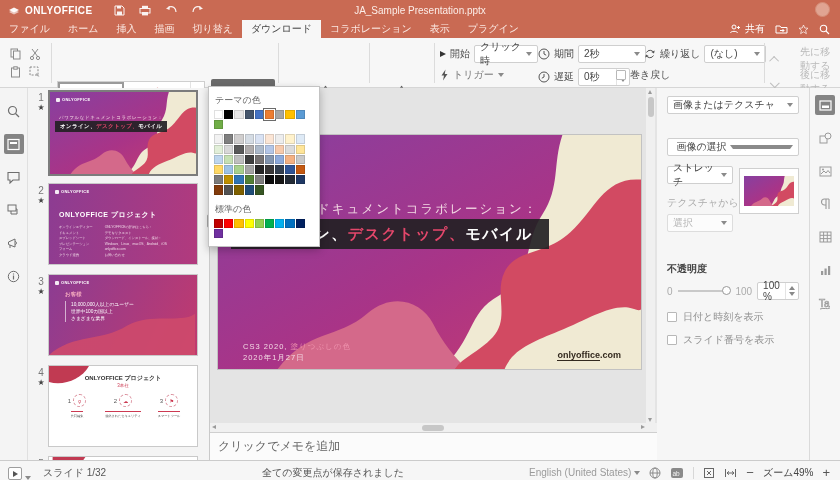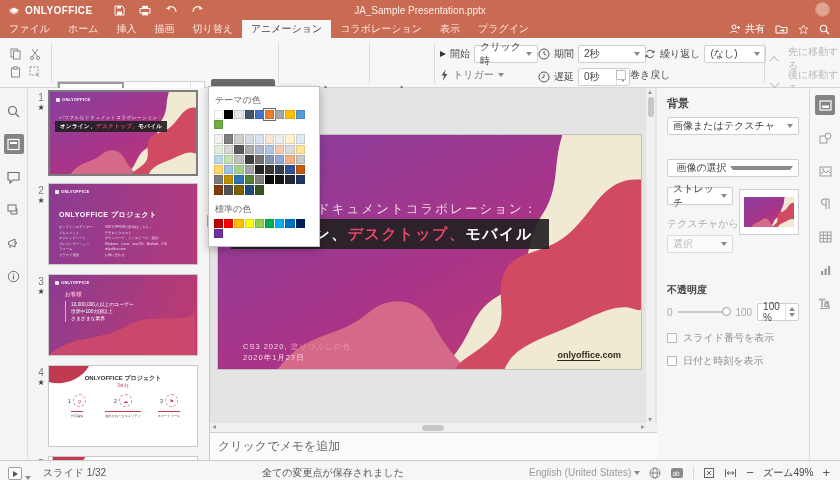--- a/index.html
+++ b/index.html
@@ -31,21 +31,21 @@
   .bigbtn{position:absolute;top:41px;height:45px;display:flex;flex-direction:column;align-items:center;justify-content:center;gap:1px;cursor:pointer;border-radius:2px;color:#444}
   .bigbtn .lbl{font-size:9px;white-space:nowrap}
   .params{left:211px;width:64px;background:#6b6b6b;color:#fff}
   .caret-d{width:0;height:0;border-left:3px solid transparent;border-right:3px solid transparent;border-top:4px solid #8a8a8a}
   .caret-u{width:0;height:0;border-left:3px solid transparent;border-right:3px solid transparent;border-bottom:4px solid #ddd}
   .ctl-row{position:absolute;display:flex;align-items:center;font-size:10px;color:#4a4a4a;gap:4px}
   .selbox{height:18px;background:#fff;border:1px solid #cfcfcf;border-radius:2px;display:flex;align-items:center;justify-content:space-between;padding:0 5px;font-size:10px;color:#444;cursor:pointer}
   .spinbox{height:18px;background:#fff;border:1px solid #cfcfcf;border-radius:2px;display:flex;align-items:center;font-size:10px;color:#444}
   .spin-arrows{margin-left:auto;display:flex;flex-direction:column;gap:2px;padding:0 3px;border-left:1px solid #e4e4e4;height:100%;justify-content:center;cursor:pointer}
   .cb{width:10px;height:10px;border:1px solid #b8b8b8;border-radius:1px;background:#fff;cursor:pointer;flex:none}
-  .movebtn{display:flex;align-items:center;gap:9px;font-size:10px;color:#b9b9b9}
+  .movebtn{display:flex;align-items:center;gap:21px;font-size:10px;color:#b9b9b9}
   .chev{width:7px;height:7px;border-left:1.5px solid #bdbdbd;border-top:1.5px solid #bdbdbd;flex:none}
   .chev.up{transform:rotate(45deg) translateY(2px)}
   .chev.down{transform:rotate(225deg) translateY(-1px)}
   
   .dropdown{position:absolute;left:208px;top:86px;width:112px;background:#fff;border:1px solid #c3c3c3;box-shadow:0 3px 8px rgba(0,0,0,.25);z-index:60;padding:6px 5px 7px}
   .dd-label{font-size:9px;color:#666;margin:1px 1px 3px}
   .swrow,.swgrid{display:flex;flex-wrap:wrap}
   .swrow>div,.swgrid>div{width:9.2px;height:9.2px;margin:0 1px 1px 0;cursor:pointer;border:1px solid rgba(0,0,0,.12)}
   .swgrid{margin-top:4px}
   .swrow>div.sel,.swgrid>div.sel{outline:1px solid #6b6b6b;outline-offset:1px}
@@ -187,21 +187,21 @@
   <div class="doc-title">JA_Sample Presentation.pptx</div>
   <div class="avatar"></div>
 </div>
 
 <div class="tabbar">
   <span class="tab">ファイル</span>
   <span class="tab">ホーム</span>
   <span class="tab">挿入</span>
   <span class="tab">描画</span>
   <span class="tab">切り替え</span>
-  <span class="tab active">アニメーション</span>
+  <span class="tab active">ダウンロード</span>
   <span class="tab">コラボレーション</span>
   <span class="tab">表示</span>
   <span class="tab">プラグイン</span>
   <div class="tabbar-right">
     <span class="share">
       <svg width="12" height="10" viewBox="0 0 12 10">
           <circle cx="5" cy="3" r="2" fill="none" stroke="#fff"></circle>
           <path d="M1.5 9 C1.5 6.8 8.5 6.8 8.5 9" fill="none" stroke="#fff"></path>
           <path d="M9.5 2 v3 M8 3.5 h3" stroke="#fff"></path>
         </svg>
@@ -582,21 +582,20 @@
       <div class="sb-arrow" style="left:2px;top:2px;border-top:2.5px solid transparent;border-bottom:2.5px solid transparent;border-right:4px solid #9a9a9a"></div>
       <div class="thumbh"></div>
       <div class="sb-arrow" style="right:12px;top:2px;border-top:2.5px solid transparent;border-bottom:2.5px solid transparent;border-left:4px solid #9a9a9a"></div>
     </div>
     <div class="notes">
         <span>クリックでメモを追加</span>
       </div>
   </div>
 
   <div class="right-panel">
-    <div class="rp-title">背景</div>
     <div class="selbox rp-sel">
         <span>画像またはテクスチャ</span>
         <span class="caret-d"></span>
       </div>
     <div class="rp-btn">
         <span>画像の選択</span>
         <span class="caret-d"></span>
       </div>
     <div class="stretch-zone">
       <div class="selbox" style="width:66px">
@@ -624,25 +623,25 @@
       <div class="spinbox pctbox" style="padding-left:5px">
         <span>100 %</span>
         <span class="spin-arrows">
             <span class="caret-u" style="border-bottom-color:#888"></span>
             <span class="caret-d"></span>
           </span>
       </div>
     </div>
     <div class="cbrow">
         <span class="cb"></span>
-        <span>スライド番号を表示</span>
+        <span>日付と時刻を表示</span>
       </div>
     <div class="cbrow">
         <span class="cb"></span>
-        <span>日付と時刻を表示</span>
+        <span>スライド番号を表示</span>
       </div>
   </div>
 
   <div class="right-strip">
     <div class="side-ico active" style="margin-top:7px">
         <svg width="13" height="13" viewBox="0 0 13 13">
           <rect x="1" y="2" width="11" height="9" fill="none" stroke="#fff" stroke-width="1.2"></rect>
           <rect x="3" y="6.5" width="7" height="2.5" fill="#fff"></rect>
         </svg>
       </div>

